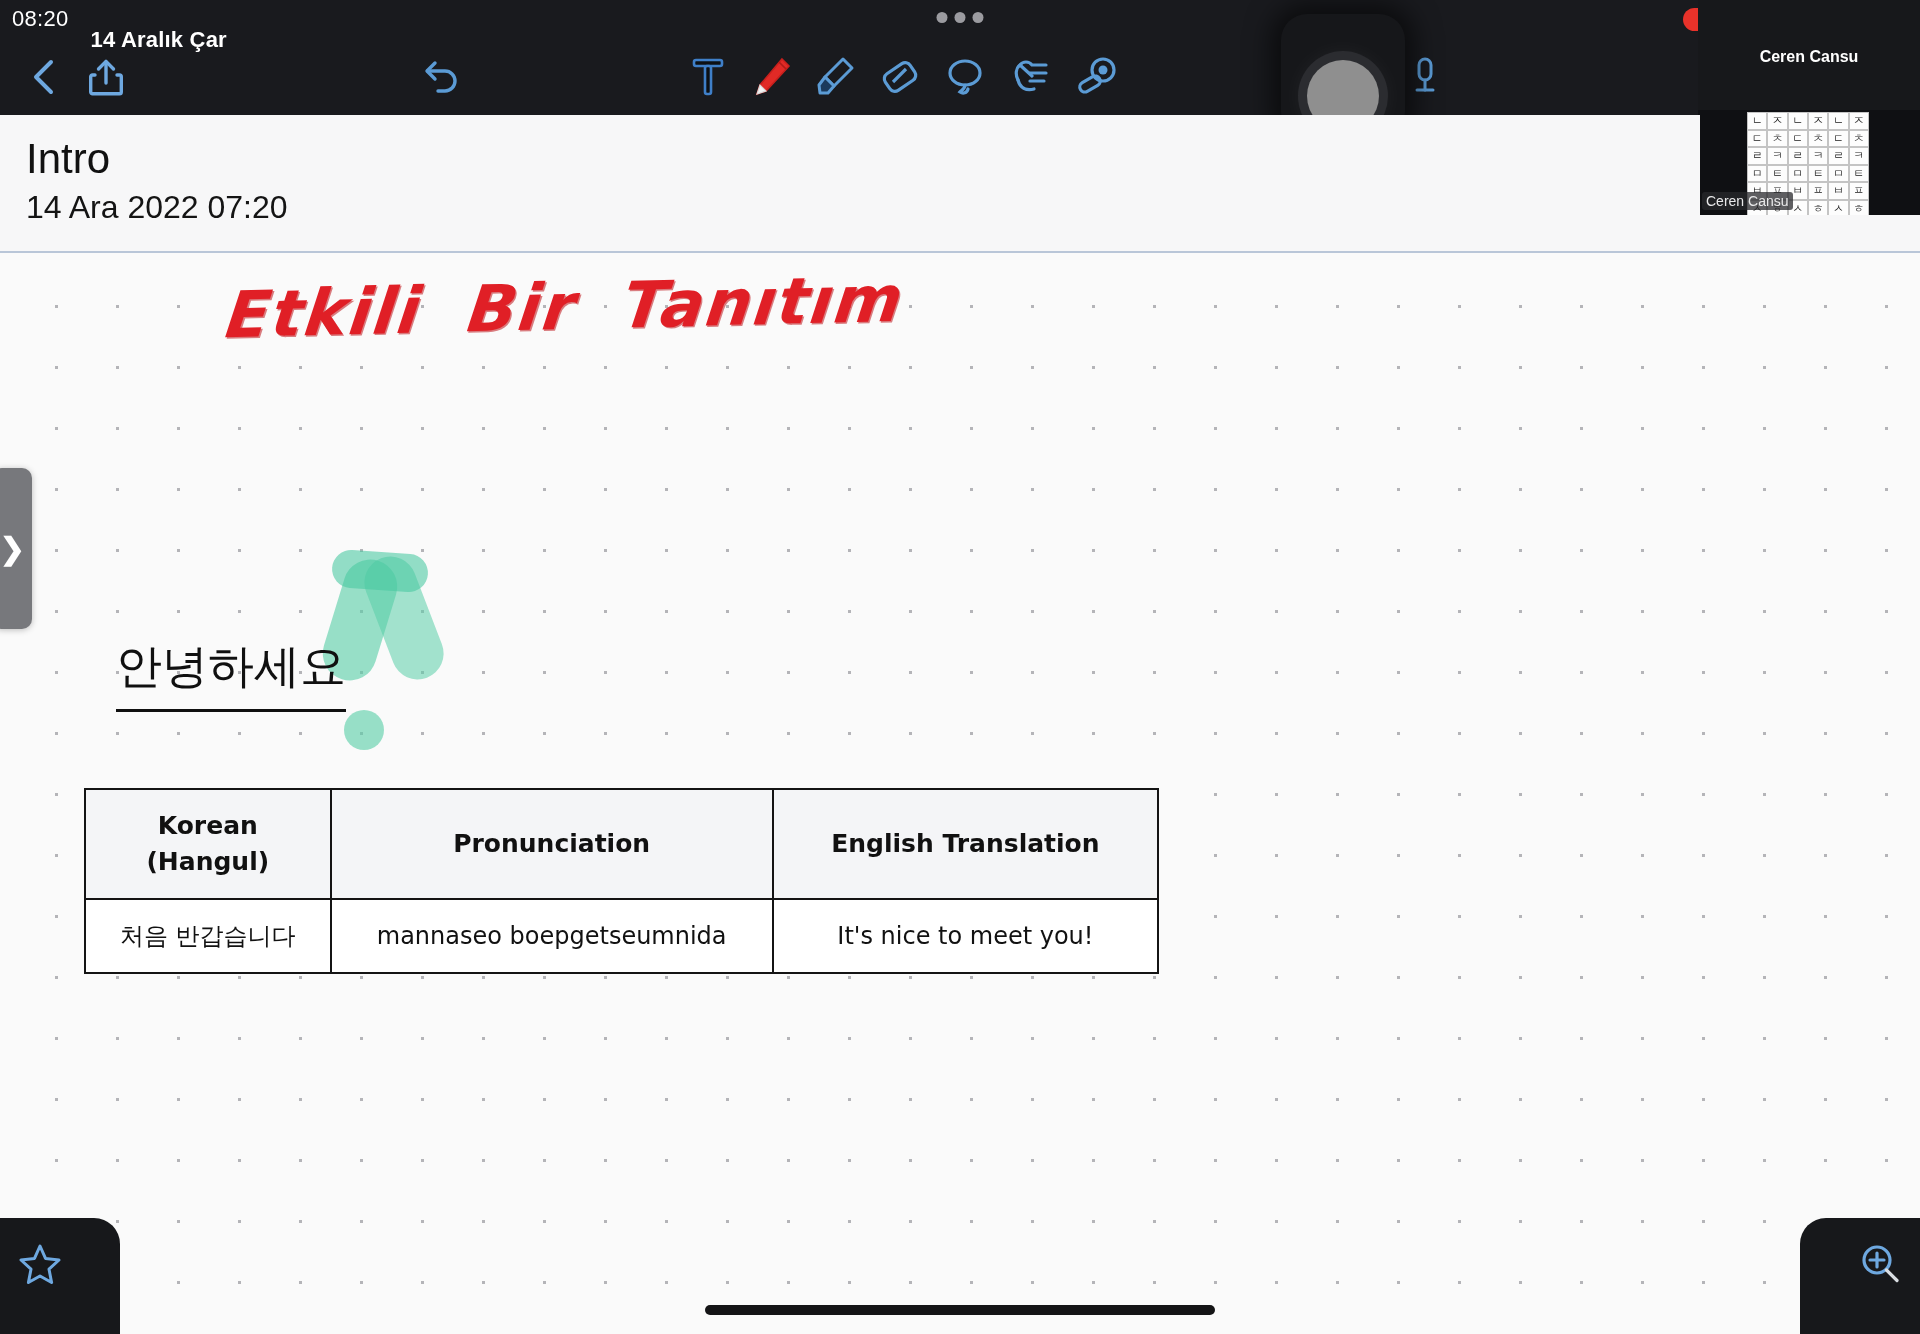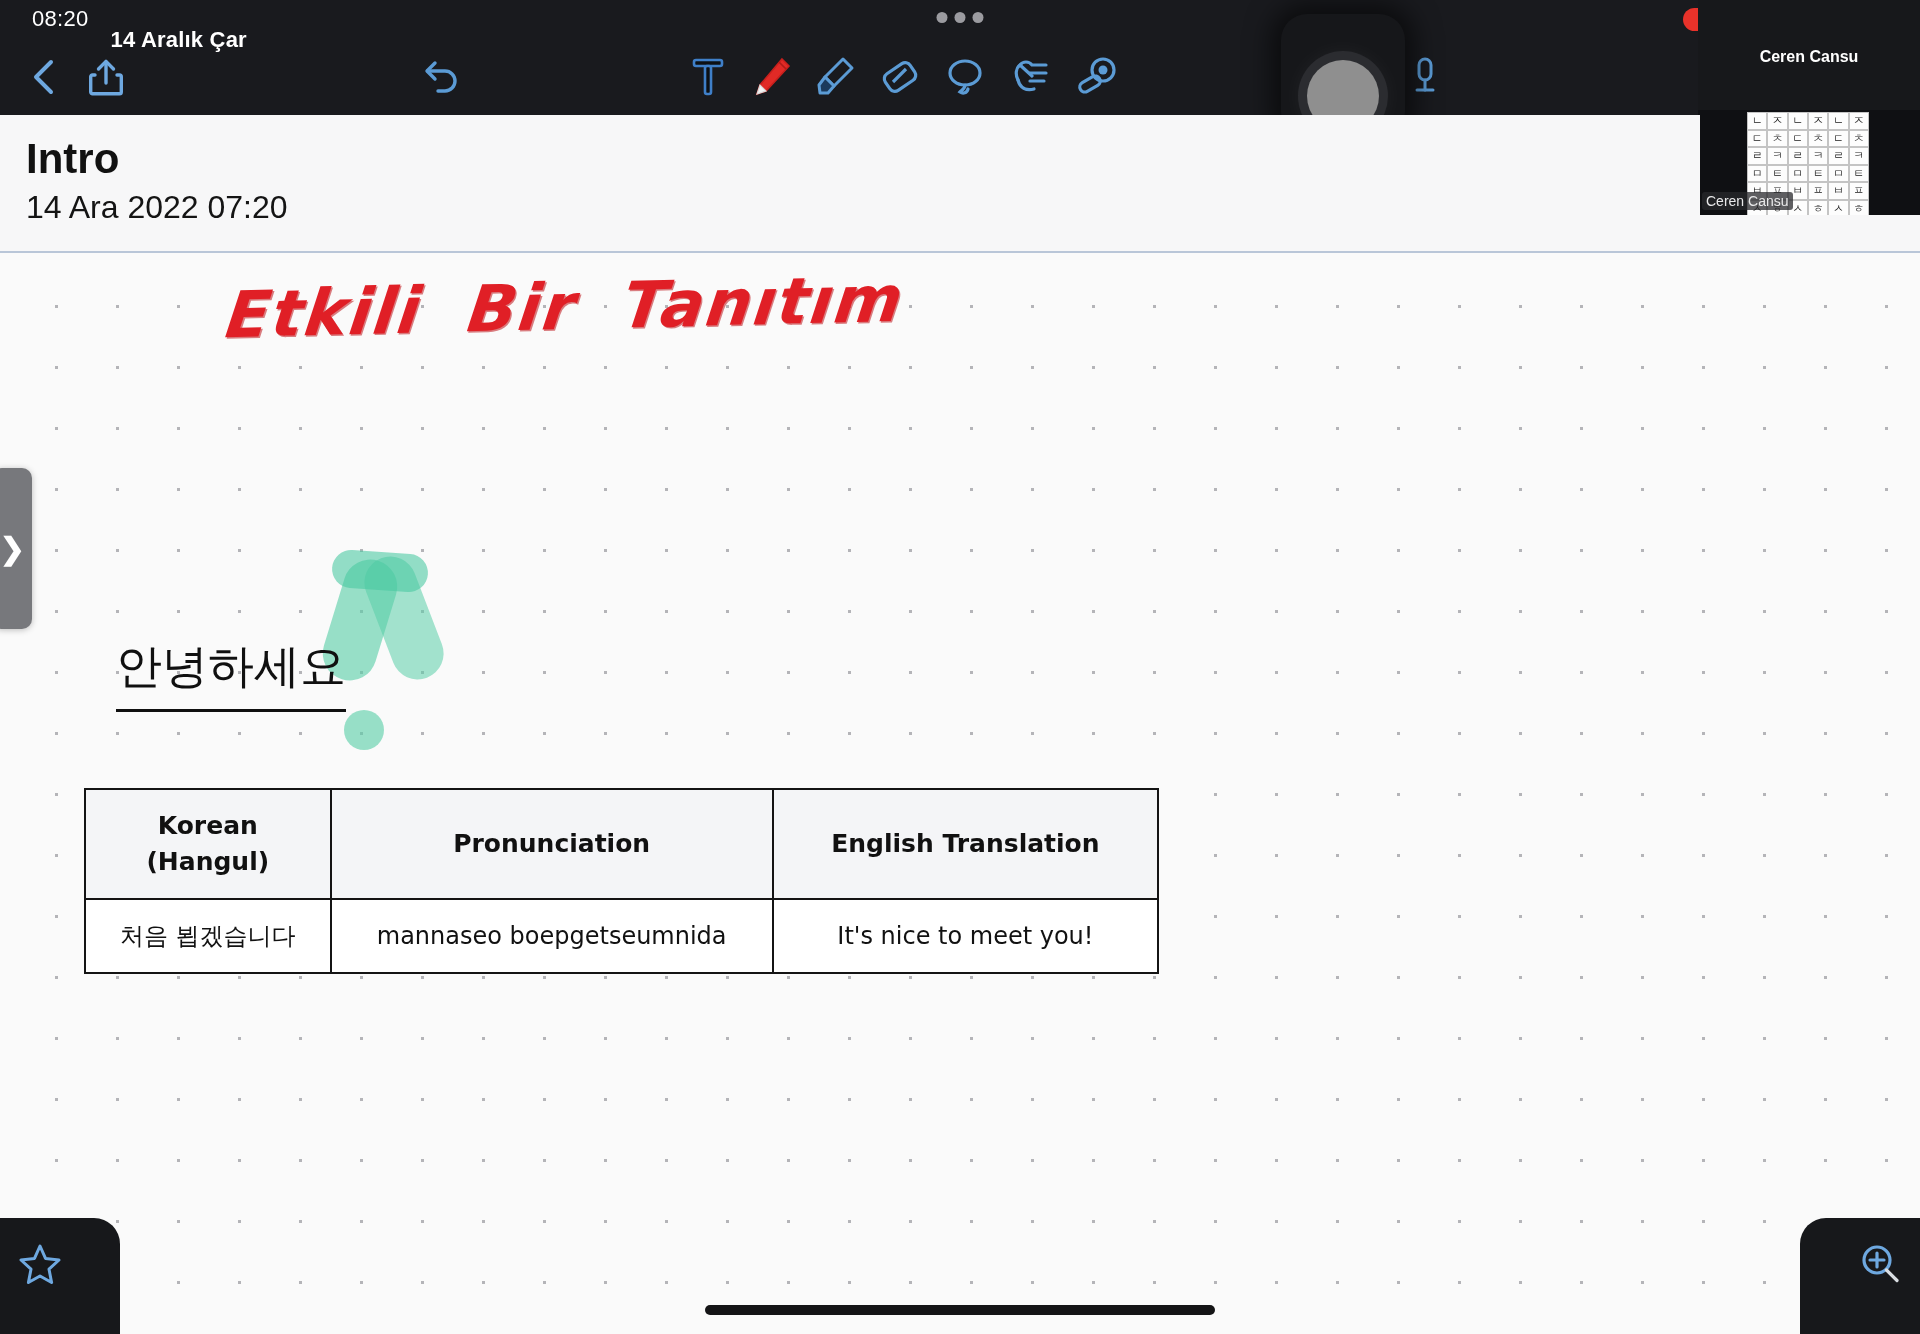--- a/index.html
+++ b/index.html
@@ -14,21 +14,21 @@
   .topbar {
     position:absolute; left:0; top:0; width:1920px; height:115px;
     background:#191a1e;
   }
   .statusbar {
     position:absolute; left:0; top:0; width:1920px; height:38px;
     display:flex; align-items:center;
   }
   .status-time {
     color:#ffffff; font-size:22px; font-weight:500;
-    margin-left:32px; letter-spacing:.3px;
+    margin-left:12px; letter-spacing:.3px;
   }
   .status-date {
     color:#ffffff; font-size:22px; font-weight:600;
     margin-left:22px; letter-spacing:.2px;margin-top:41px;
   }
   .multitask-dots {
     position:absolute; left:50%; top:12px; transform:translateX(-50%);
     display:flex; gap:7px;
   }
   .multitask-dots i {
@@ -116,21 +116,21 @@
   }
 
   
   .notehead {
     position:absolute; left:0; top:115px; width:1700px; height:138px;
     background:#f7f7f8;
     border-bottom:2px solid #b9c6d8;
   }
   .note-title {
     position:absolute; left:26px; top:20px;
-    font-size:42px; color:#111; font-weight:700;
+    font-size:42px; color:#111; font-weight:400;
   }
   .note-sub {
     position:absolute; left:26px; top:74px;
     font-size:32px; color:#141414; font-weight:400;
   }
   .head-filler {
     position:absolute; left:1700px; top:215px; width:220px; height:38px;
     background:#f7f7f8; border-bottom:2px solid #b9c6d8;
   }
 
@@ -458,21 +458,21 @@
         <th>
           <span>Korean</span><br>
           <span>(Hangul)</span>
         </th>
         <th>Pronunciation</th>
         <th>English Translation</th>
       </tr>
     </thead>
     <tbody>
       <tr class="r-alt">
-        <td>처음 뵙겠습니다</td>
+        <td>처음 반갑습니다</td>
         <td>mannaseo boepgetseumnida</td>
         <td>It's nice to meet you!</td>
       </tr>
     </tbody>
   </table>
 
   <div class="side-tab">
     <span>❯</span>
   </div>
 

